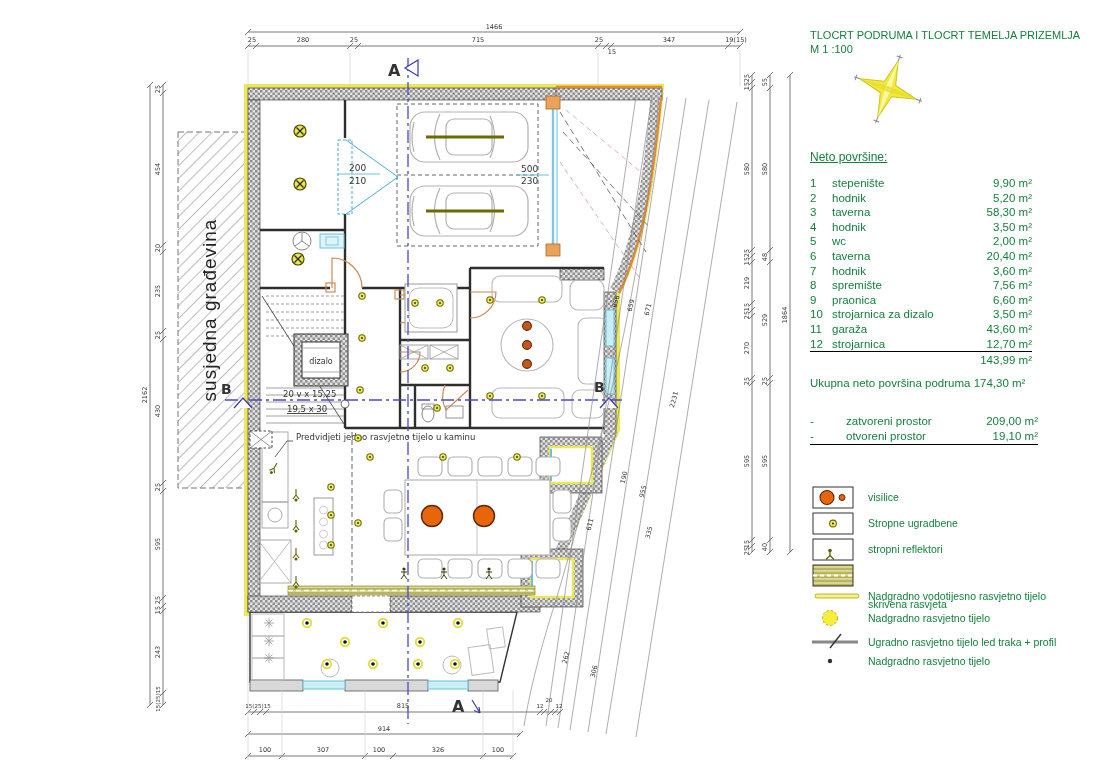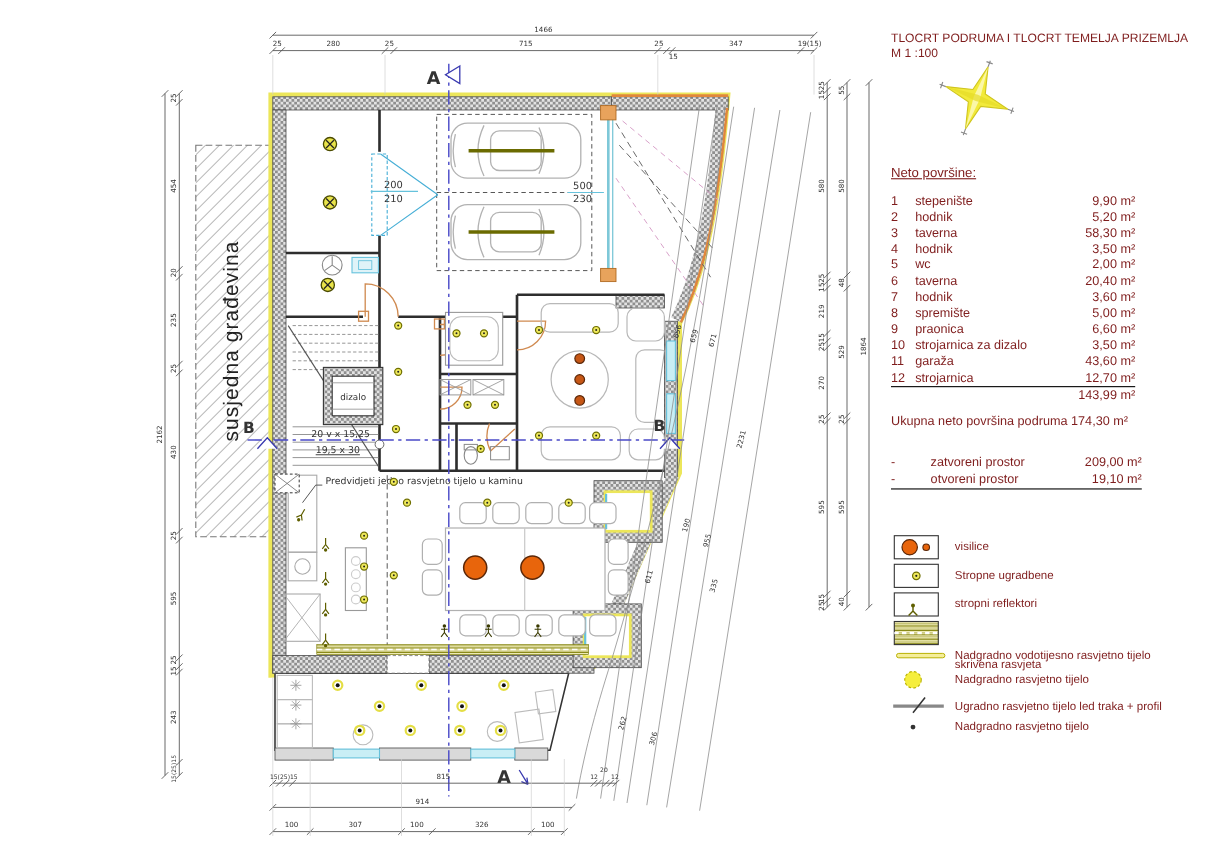--- a/index.html
+++ b/index.html
@@ -5,21 +5,21 @@
   html,body{margin:0;padding:0;background:#fff;}
   #root{position:relative;width:1115px;height:776px;background:#fff;overflow:hidden;
         font-family:"Liberation Sans",sans-serif;}
   #plan-svg{position:absolute;left:0;top:0;}
   #plan-svg text{font-family:"DejaVu Sans",sans-serif;fill:#333;}
   .dimtxt{font-size:6.5px;}
   .plantxt{font-size:8.5px;fill:#222;}
   .bluetxt{font-size:9px;fill:#45aed6;}
   .sectxt{font-size:16px;font-weight:bold;fill:#3a3ab0;}
 
-  .panel{position:absolute;left:0;top:0;width:1115px;height:776px;pointer-events:none;color:#7f1d1d;}
+  .panel{position:absolute;left:0;top:0;width:1115px;height:776px;pointer-events:none;color:#15803d;}
   .panel > div{position:absolute;}
   .ptitle{left:810px;top:28px;width:300px;font-size:11px;line-height:14px;}
   .netohead{left:810px;top:150px;font-size:12px;text-decoration:underline;}
   .netotable{left:810px;top:176px;width:222px;}
   .nrow{display:flex;font-size:11.5px;line-height:14.6px;}
   .nnum{width:22px;}
   .nlab{flex:1;}
   .nval{width:66px;text-align:right;}
   .nrow.last{border-bottom:1.4px solid #000;}
   .ntotal{font-size:11.5px;line-height:16px;text-align:right;}
@@ -556,21 +556,21 @@
           <span class="nval">20,40 m²</span>
         </div>
     <div class="nrow">
           <span class="nnum">7</span>
           <span class="nlab">hodnik</span>
           <span class="nval">3,60 m²</span>
         </div>
     <div class="nrow">
           <span class="nnum">8</span>
           <span class="nlab">spremište</span>
-          <span class="nval">5,00 m²</span>
+          <span class="nval">7,56 m²</span>
         </div>
     <div class="nrow">
           <span class="nnum">9</span>
           <span class="nlab">praonica</span>
           <span class="nval">6,60 m²</span>
         </div>
     <div class="nrow">
           <span class="nnum">10</span>
           <span class="nlab">strojarnica za dizalo</span>
           <span class="nval">3,50 m²</span>

